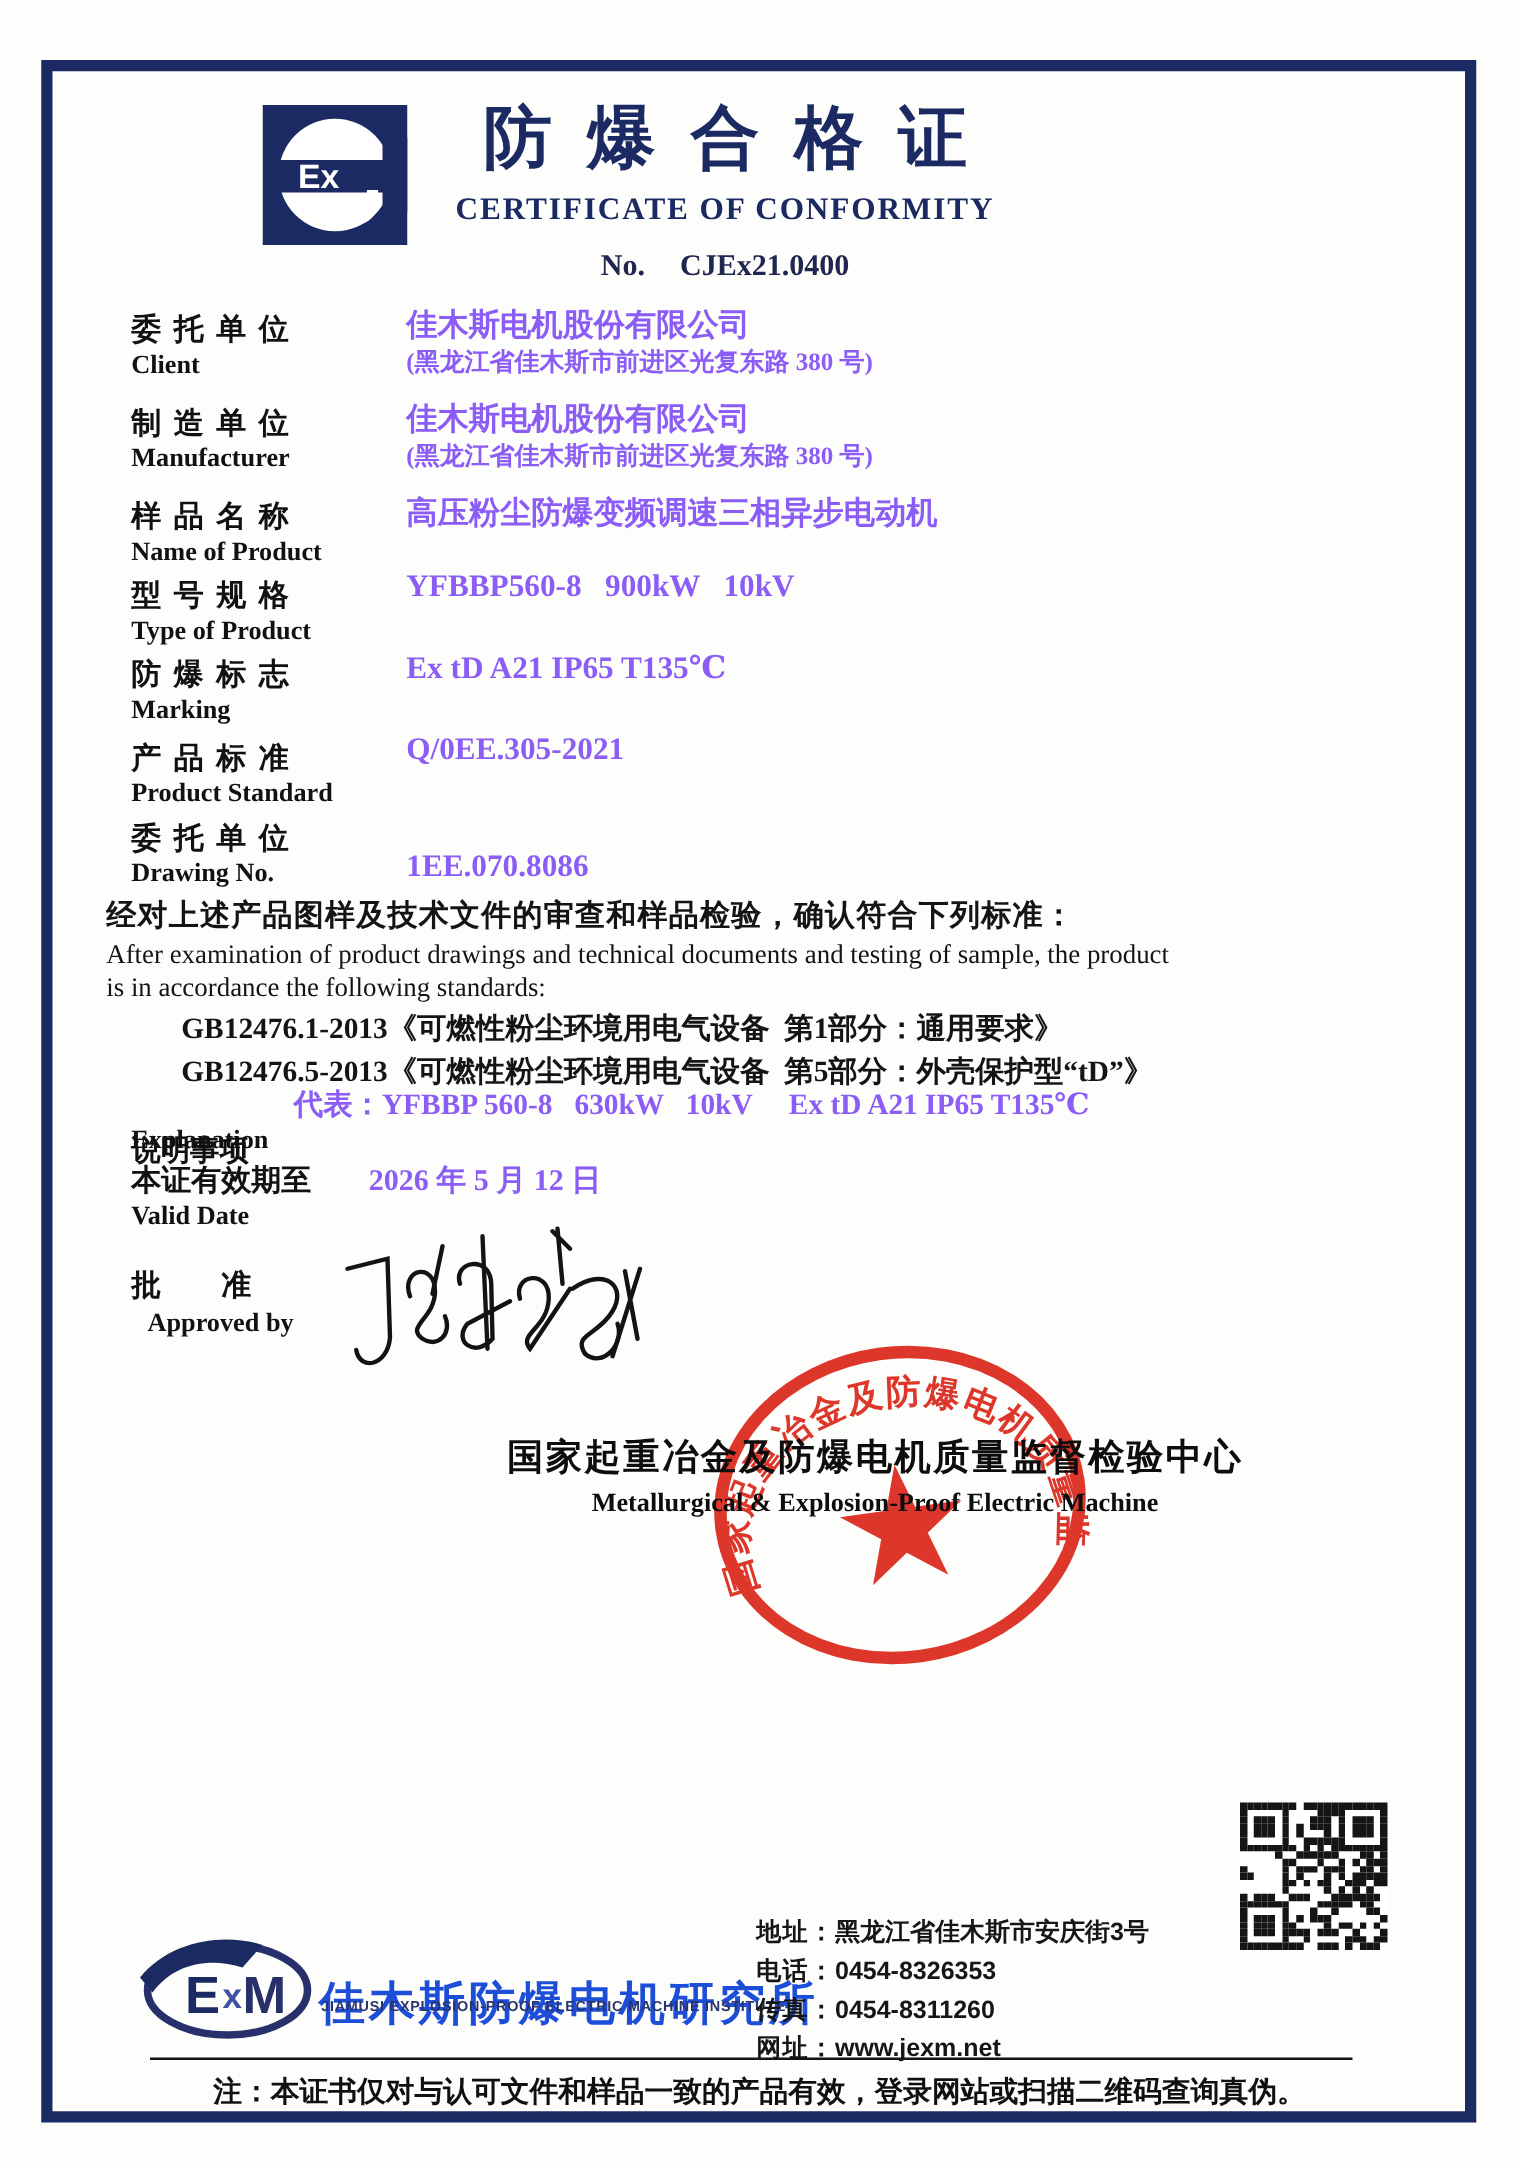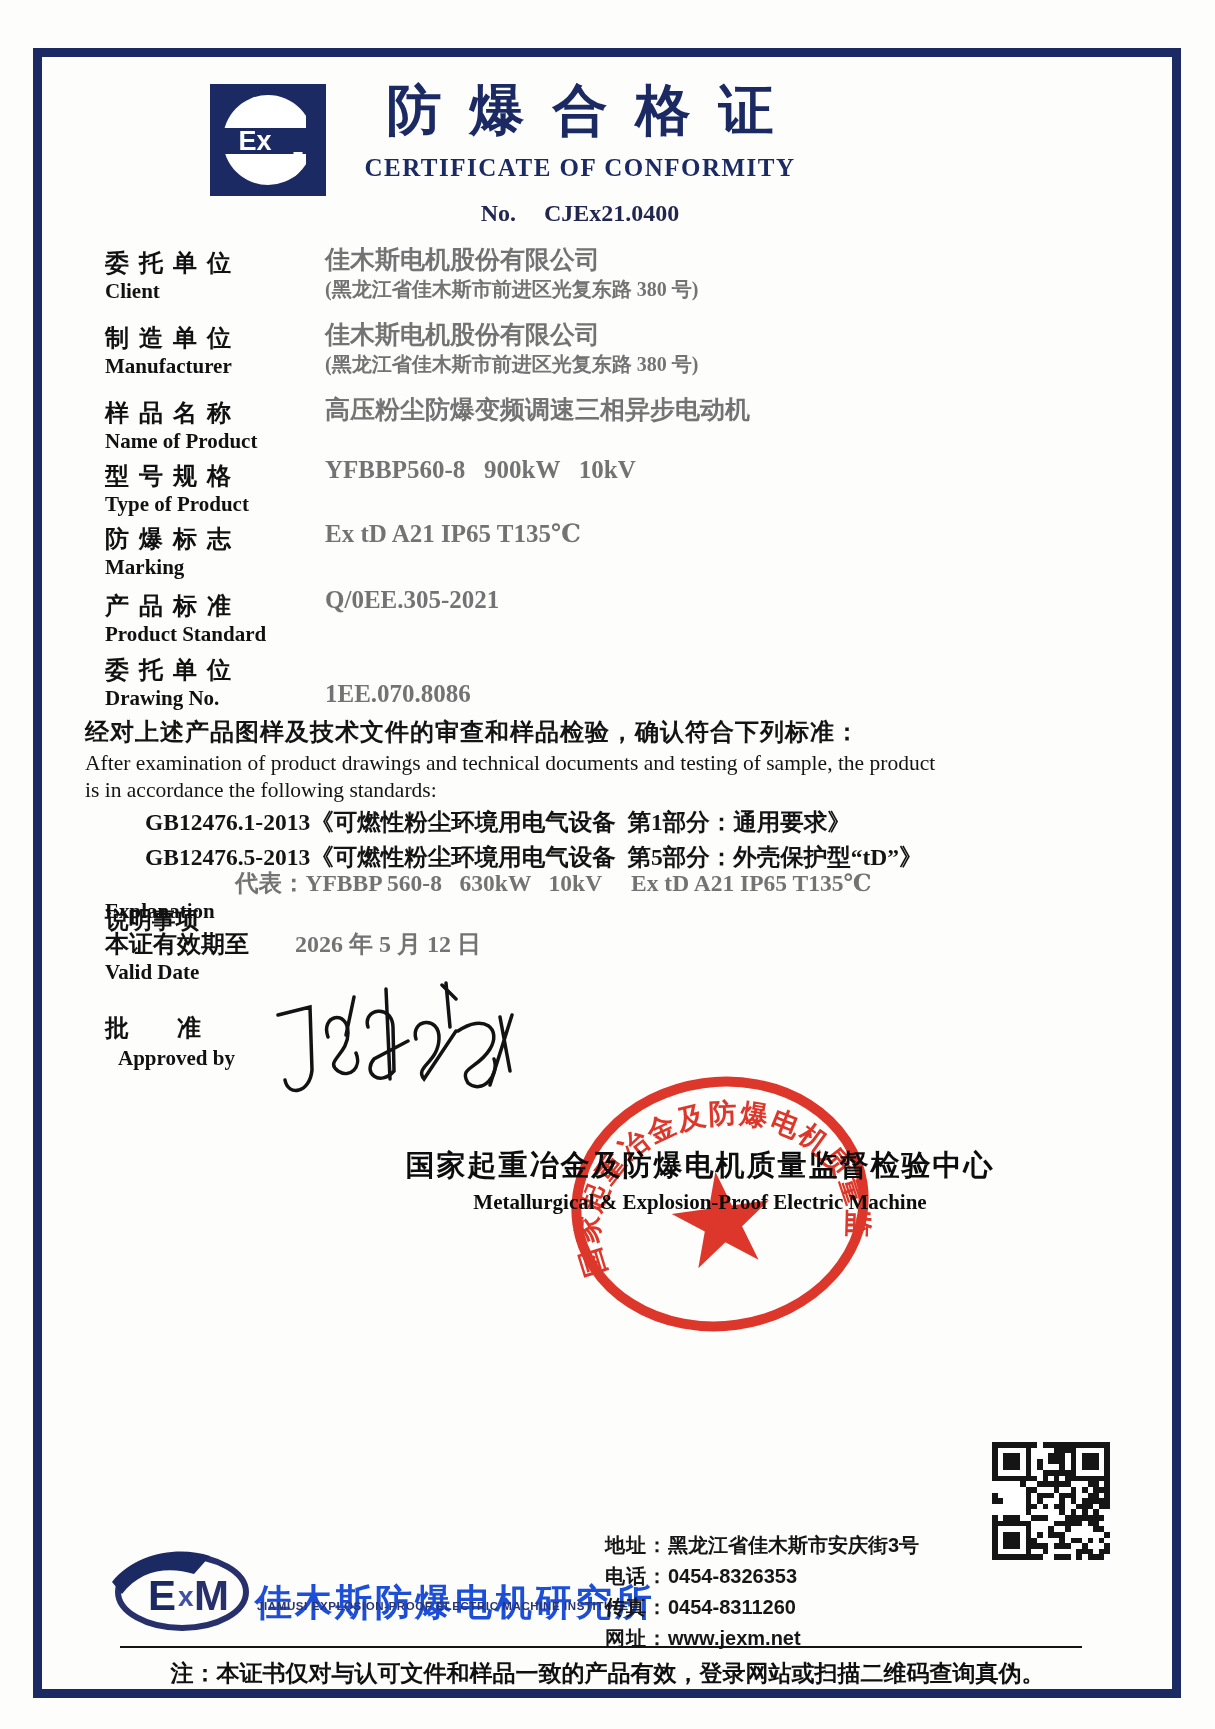--- a/index.html
+++ b/index.html
@@ -23,21 +23,21 @@
               font-family:"Liberation Serif","DejaVu Serif",serif; }
   .title-en { font-size:25px; font-weight:bold; color:#1c2a63; letter-spacing:1.5px; margin-top:6px; }
   .cert-no { position:absolute; left:330px; top:200px; width:500px; text-align:center;
              font-size:24px; font-weight:bold; color:#20264f; }
   .cert-no span { padding:0 14px; }
 
   
   .lab-cn { position:absolute; left:105px; font-size:24px; font-weight:600; letter-spacing:10px; color:#111; white-space:pre; }
   .lab-cn.nols { letter-spacing:0; }
   .lab-en { position:absolute; left:105px; font-size:21px; font-weight:600; color:#111; }
-  .val { position:absolute; left:325px; font-size:25px; font-weight:bold; white-space:pre; color:#737373; }
+  .val { position:absolute; left:325px; font-size:25px; font-weight:bold; white-space:pre; color:#8b5cf6; }
   .val.addr { font-size:20px; font-weight:600; }
   .stmt { position:absolute; left:85px; font-size:24px; font-weight:600; letter-spacing:1px; white-space:pre; }
   .stmt-en { position:absolute; left:85px; font-size:21.5px; font-weight:500; }
   .std { position:absolute; left:145px; font-size:23.5px; font-weight:600; white-space:pre; }
 
   .sig-svg { position:absolute; left:250px; top:975px; width:270px; height:140px; }
 
   
   .stamp-svg { position:absolute; left:558px; top:1068px; width:324px; height:272px;
                transform:rotate(-8deg); opacity:.92; mix-blend-mode:multiply; }

